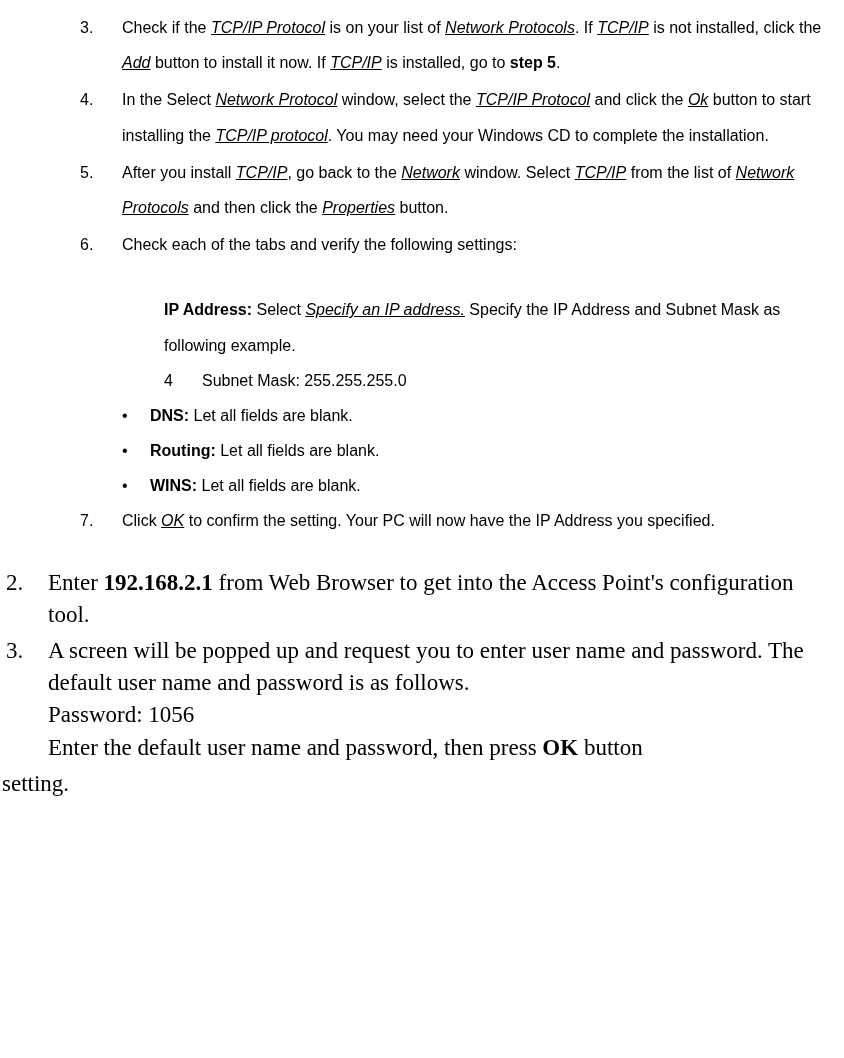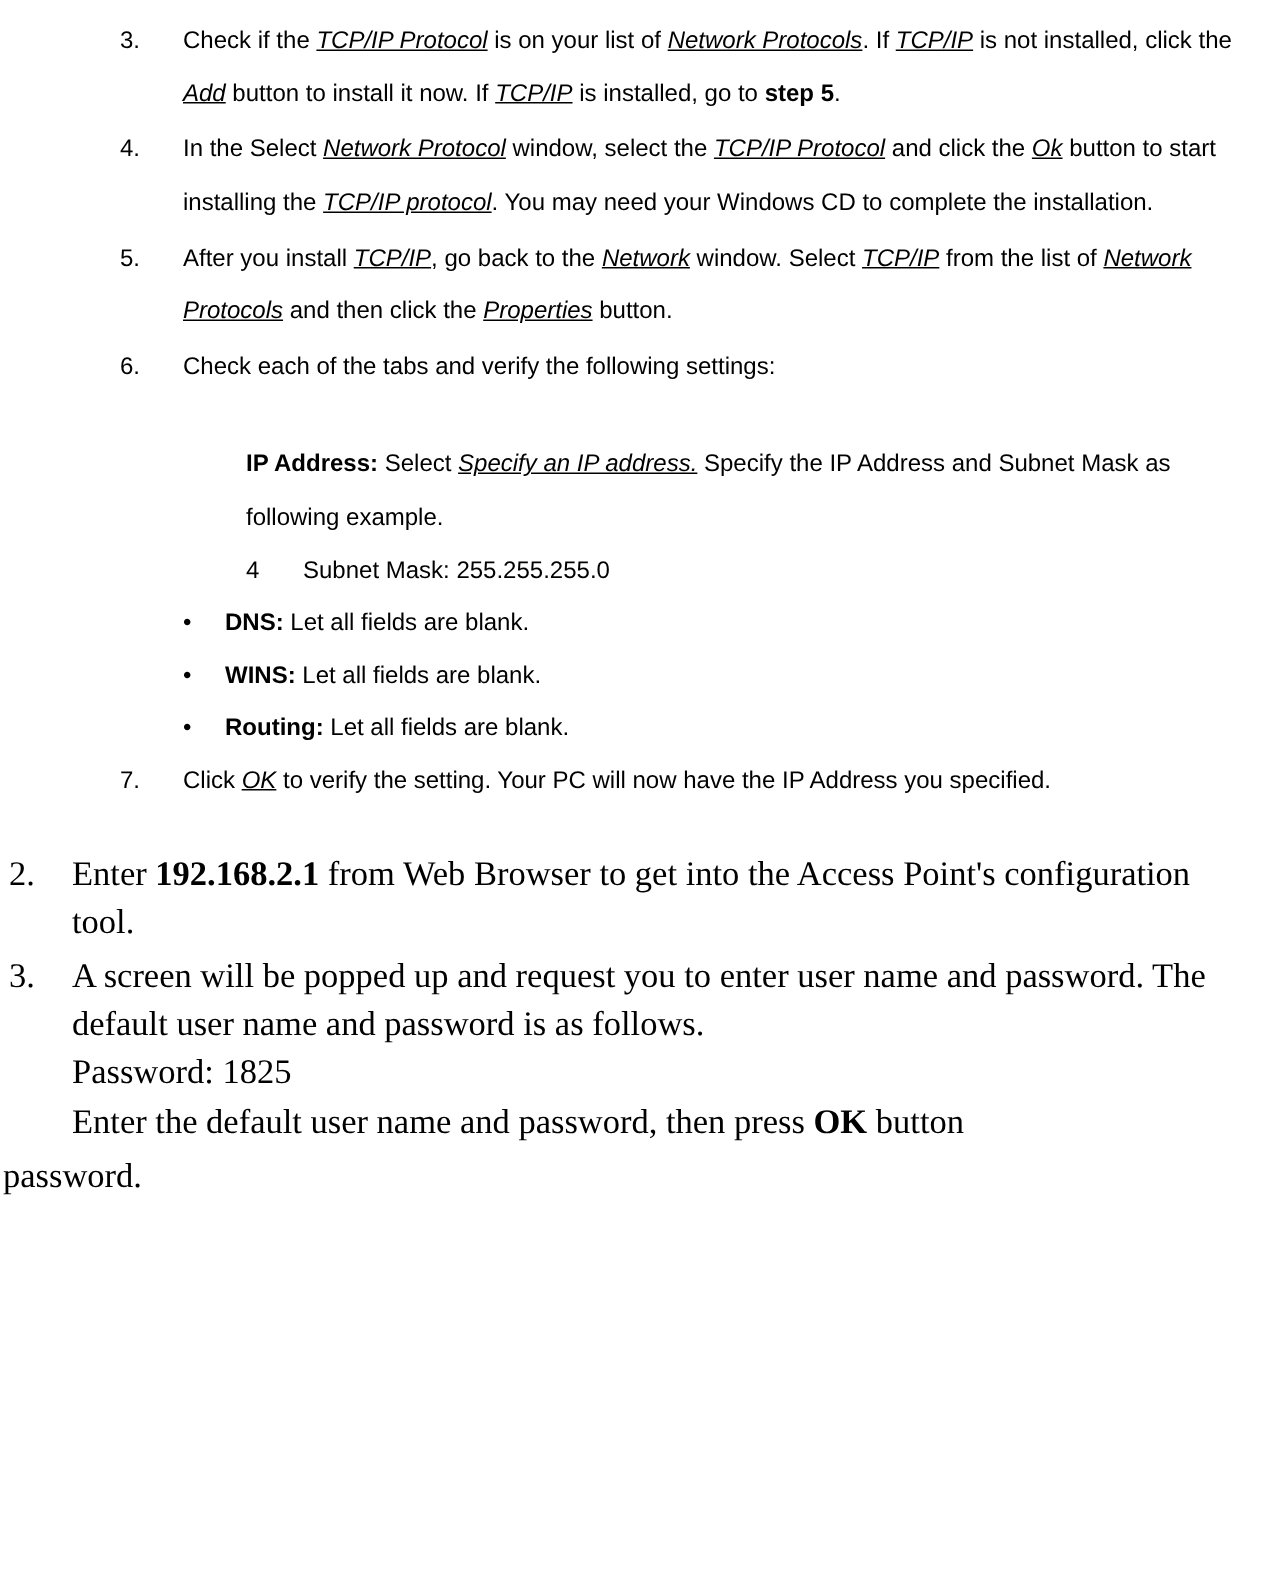--- a/index.html
+++ b/index.html
@@ -126,49 +126,49 @@
 
     <div class="sub-block">
       <span class="sub-num">4</span><span class="sub-body"><span>Subnet Mask: 255.255.255.0</span></span>
     </div>
 
     <div class="bullet-line">
       <span class="bullet-dot">•</span><span class="b">DNS:</span><span> Let all fields are blank.</span>
     </div>
 
     <div class="bullet-line">
-      <span class="bullet-dot">•</span><span class="b">WINS:</span><span> Let all fields are blank.</span>
+      <span class="bullet-dot">•</span><span class="b">Routing:</span><span> Let all fields are blank.</span>
     </div>
 
     <div class="bullet-line">
-      <span class="bullet-dot">•</span><span class="b">Routing:</span><span> Let all fields are blank.</span>
+      <span class="bullet-dot">•</span><span class="b">WINS:</span><span> Let all fields are blank.</span>
     </div>
 
     <div class="step">
       <div class="step-num">7.</div>
       <div class="step-body">
-        <span>Click </span><span class="i">OK</span><span> to verify the setting. Your PC will now have the IP Address you specified.</span>
+        <span>Click </span><span class="i">OK</span><span> to confirm the setting. Your PC will now have the IP Address you specified.</span>
       </div>
     </div>
 
   </div>
 
   <div class="outer">
     <div class="outer-item">
       <div class="outer-num">2.</div>
       <div class="outer-body">
         <span>Enter </span><span class="b">192.168.2.1</span><span> from Web Browser to get into the Access Point's configuration tool.</span>
       </div>
     </div>
     <div class="outer-item">
       <div class="outer-num">3.</div>
       <div class="outer-body">
         <div>A screen will be popped up and request you to enter user name and password. The default user name and password is as follows.</div>
-        <div>Password: 1825</div>
+        <div>Password: 1056</div>
         <div>
           <span>Enter the default user name and password, then press </span><span class="b">OK</span><span> button</span>
         </div>
       </div>
     </div>
   </div>
-  <div class="outer-last">password.</div>
+  <div class="outer-last">setting.</div>
 
 </div>
 
 </body></html>

